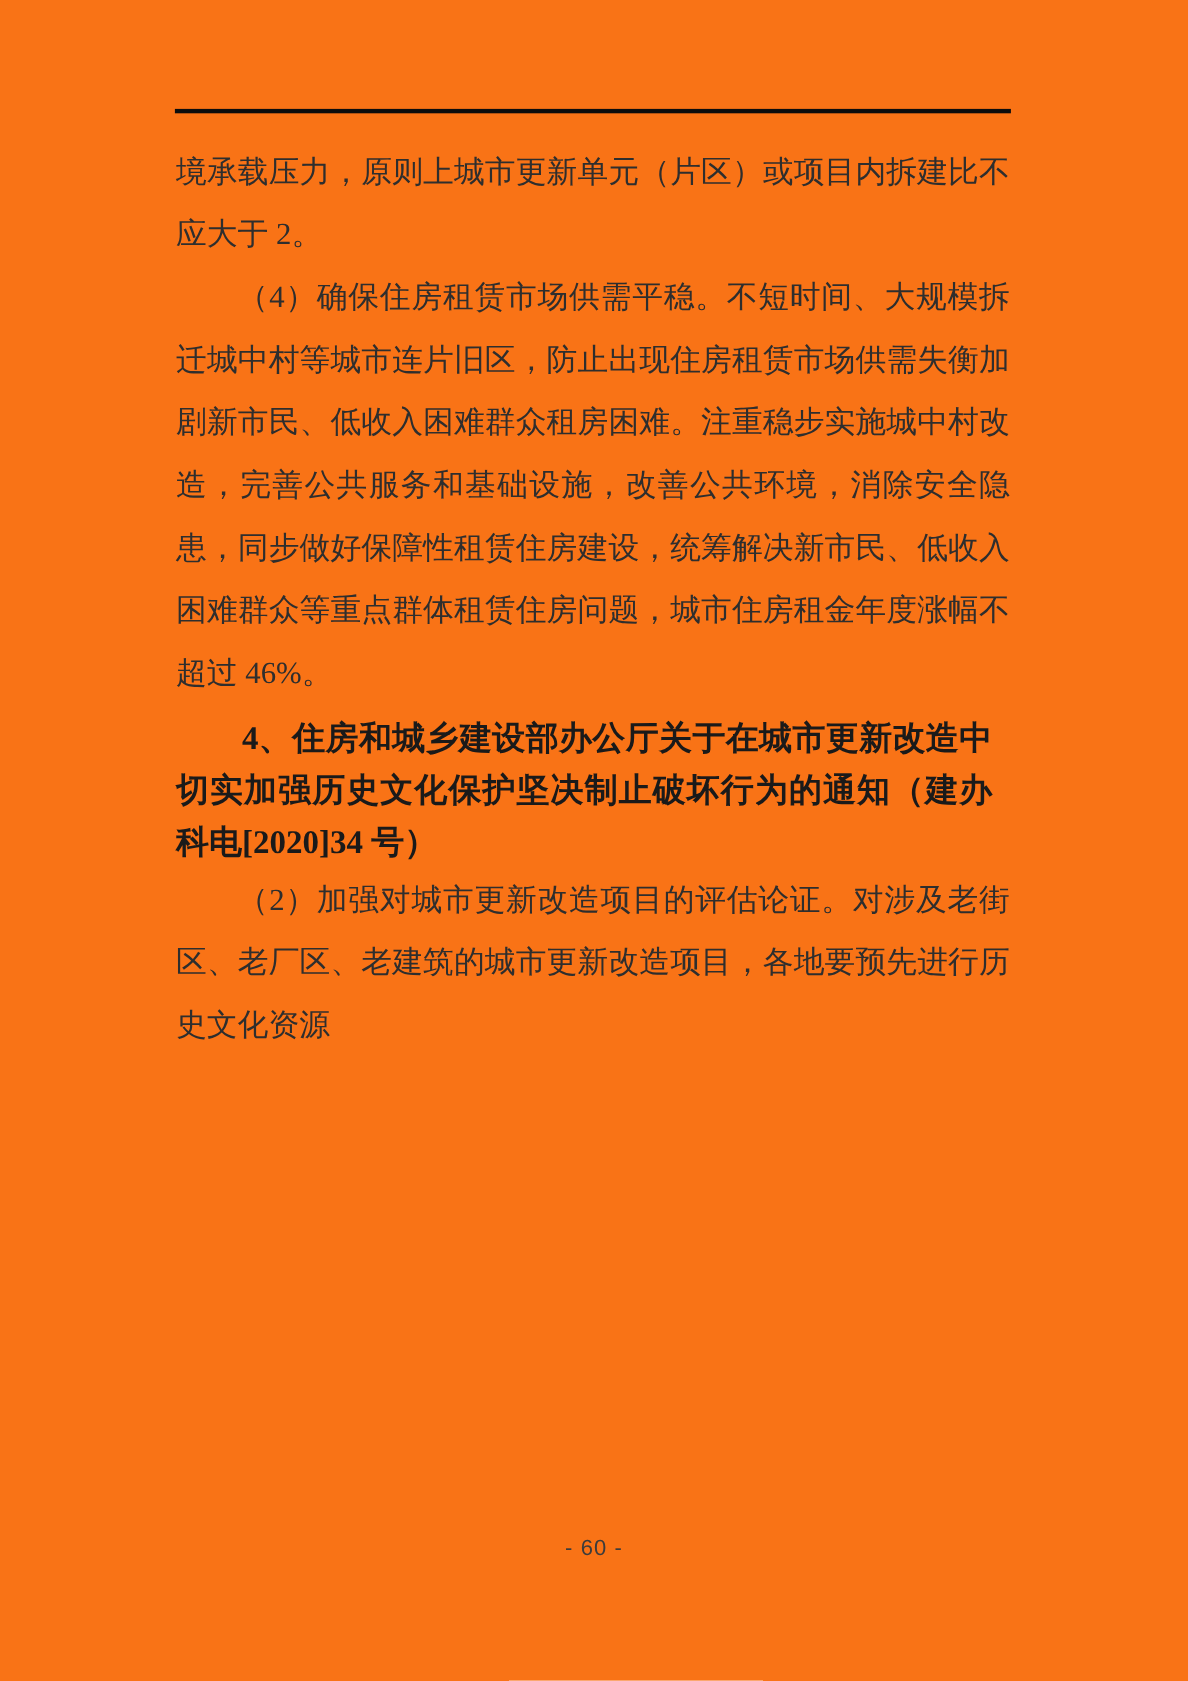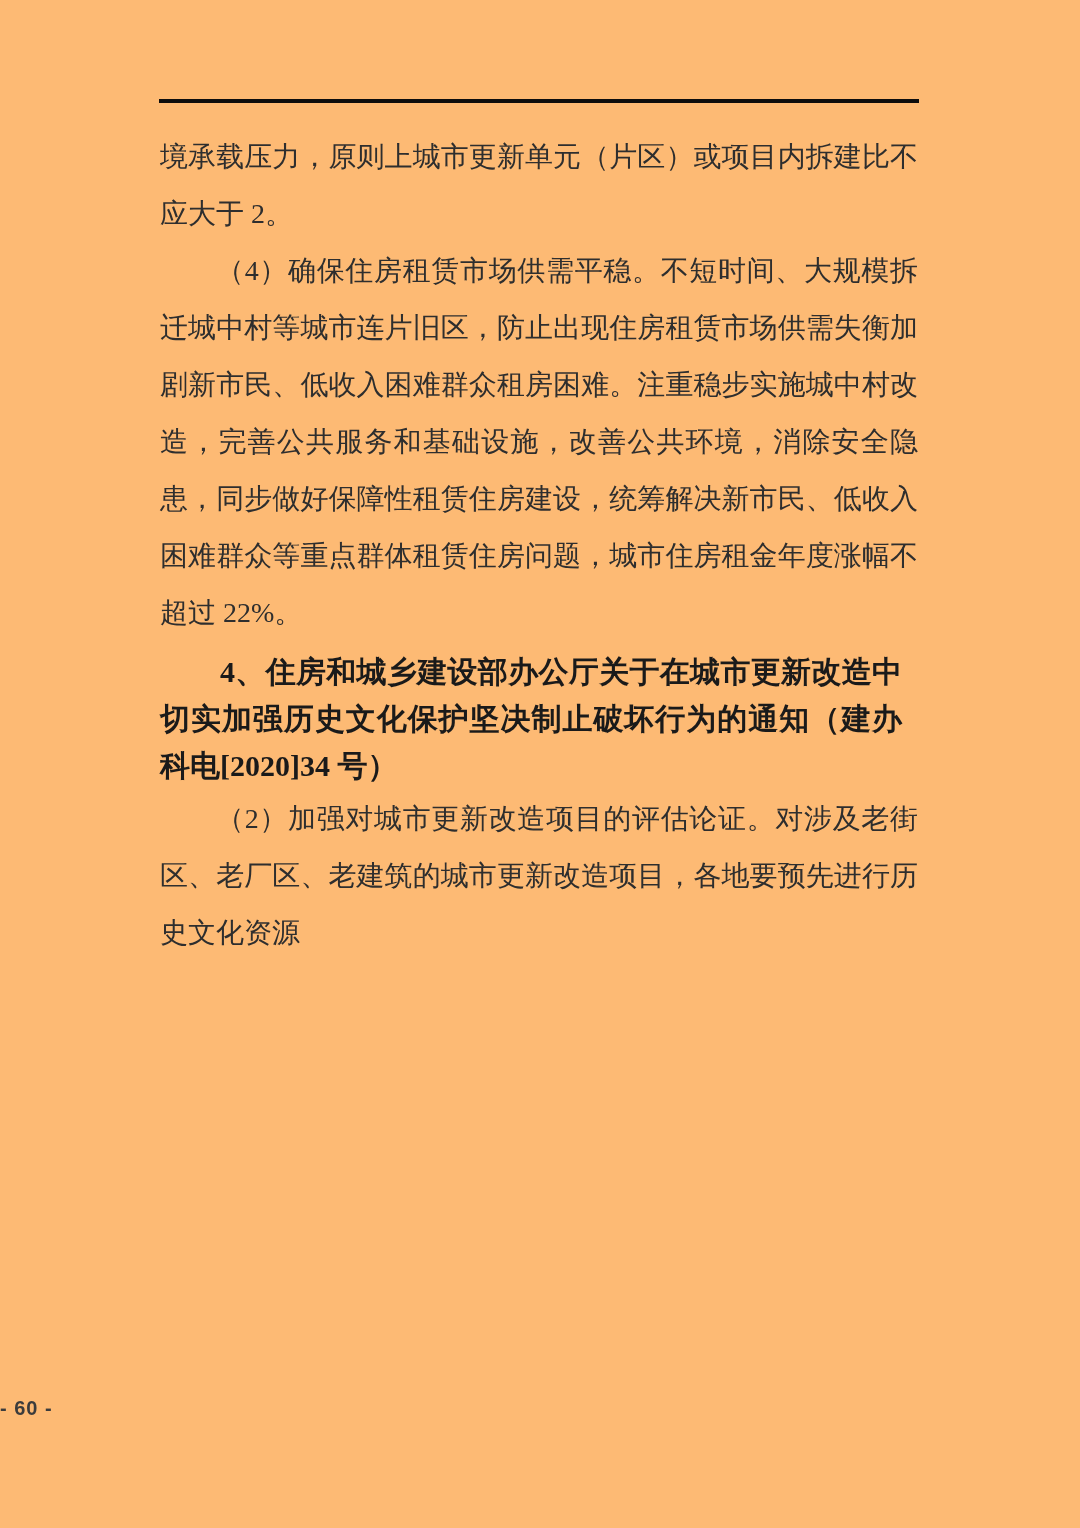--- a/index.html
+++ b/index.html
@@ -4,21 +4,21 @@
 <style>
   html, body {
     margin: 0;
     padding: 0;
     background: #ffffff;
   }
   .page {
     position: relative;
     width: 1080px;
     height: 1528px;
-    background: #fdba74;
+    background: #f97316;
     overflow: hidden;
     font-family: "Liberation Serif", "DejaVu Serif", serif;
   }
   .top-rule {
     position: absolute;
     left: 159px;
     top: 99px;
     width: 760px;
     height: 4px;
     background: #0d0d0d;
@@ -48,40 +48,39 @@
     line-height: 47px;
     text-indent: 2em;
     color: #1a1a1a;
     text-align: justify;
   }
   .page-number {
     position: absolute;
     left: 0;
     right: 0;
     top: 1397px;
-    text-align: left;
+    text-align: center;
     font-size: 20px;
     color: #3c3c3c;
     font-family: "Liberation Sans", "DejaVu Sans", sans-serif;
     letter-spacing: 1px;
-    font-weight: bold;
   }
 </style>
 </head>
 <body>
 
 <div class="page">
 
   <div class="top-rule"></div>
 
   <div class="content">
     <p class="para no-indent">境承载压力，原则上城市更新单元（片区）或项目内拆建比不应大于 2。</p>
 
 
-    <p class="para">（4）确保住房租赁市场供需平稳。不短时间、大规模拆迁城中村等城市连片旧区，防止出现住房租赁市场供需失衡加剧新市民、低收入困难群众租房困难。注重稳步实施城中村改造，完善公共服务和基础设施，改善公共环境，消除安全隐患，同步做好保障性租赁住房建设，统筹解决新市民、低收入困难群众等重点群体租赁住房问题，城市住房租金年度涨幅不超过 22%。</p>
+    <p class="para">（4）确保住房租赁市场供需平稳。不短时间、大规模拆迁城中村等城市连片旧区，防止出现住房租赁市场供需失衡加剧新市民、低收入困难群众租房困难。注重稳步实施城中村改造，完善公共服务和基础设施，改善公共环境，消除安全隐患，同步做好保障性租赁住房建设，统筹解决新市民、低收入困难群众等重点群体租赁住房问题，城市住房租金年度涨幅不超过 46%。</p>
 
     <h2 class="heading">4、住房和城乡建设部办公厅关于在城市更新改造中切实加强历史文化保护坚决制止破坏行为的通知（建办科电[2020]34 号）</h2>
 
 
     <p class="para">（2）加强对城市更新改造项目的评估论证。对涉及老街区、老厂区、老建筑的城市更新改造项目，各地要预先进行历史文化资源</p>
   </div>
 
   <div class="page-number">- 60 -</div>
 
 </div>

